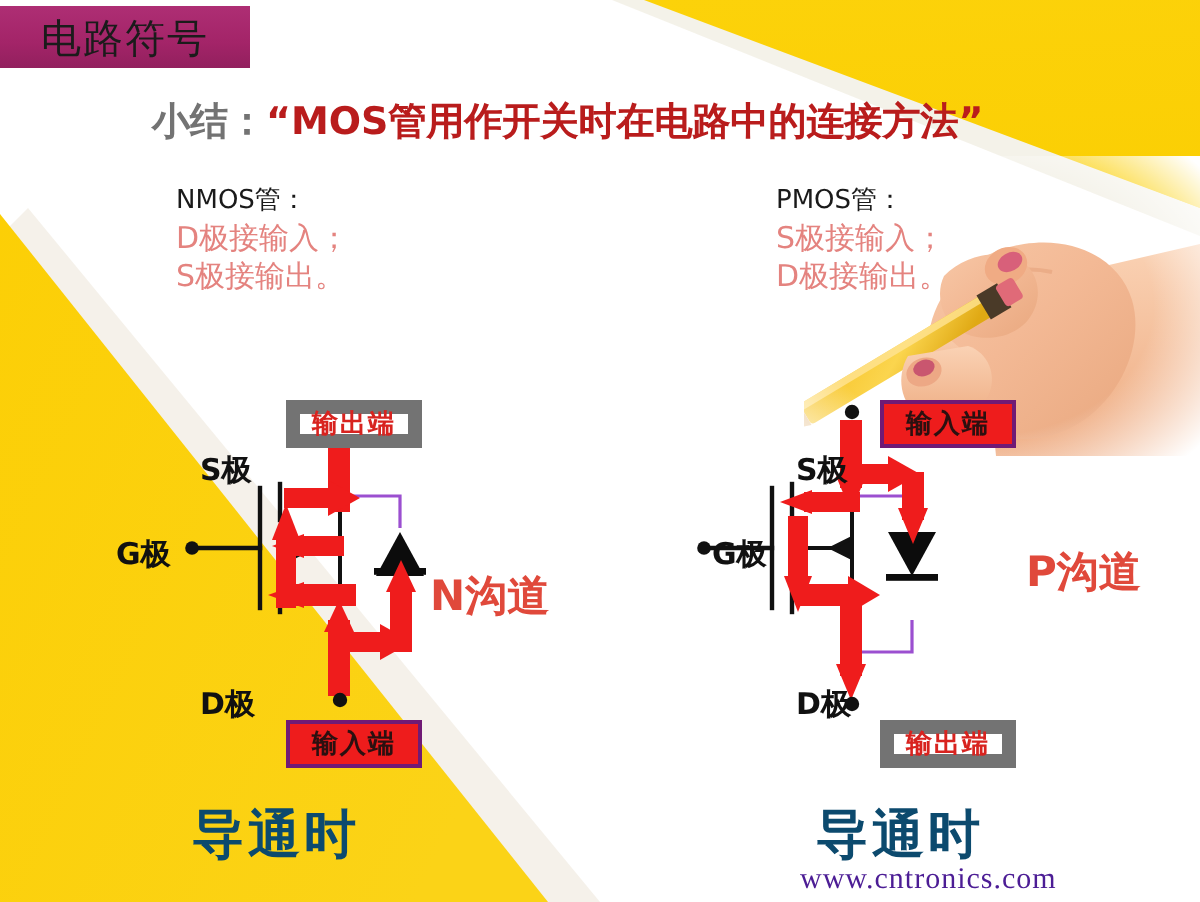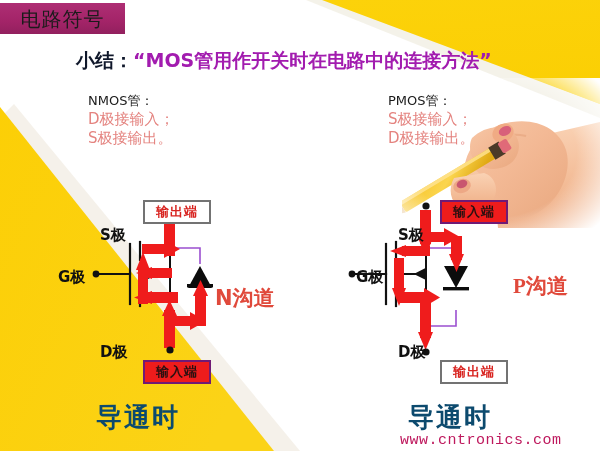--- a/index.html
+++ b/index.html
@@ -31,25 +31,25 @@
     font-size:20px;color:#1b1b1b;letter-spacing:1px;line-height:1;
   }
 
   
   .title-row{
     position:absolute;left:76px;top:48px;width:460px;height:28px;
     white-space:nowrap;
   }
   .title-row .t-black{
     font-family:"DejaVu Sans","Liberation Sans",sans-serif;
-    font-weight:bold;font-size:19px;color:#0f172a;
+    font-weight:bold;font-size:19px;color:#737373;
   }
   .title-row .t-red{
     font-family:"DejaVu Sans","Liberation Sans",sans-serif;
-    font-weight:bold;font-size:19px;color:#a21caf;
+    font-weight:bold;font-size:19px;color:#b91c1c;
   }
 
   
   .note{position:absolute;line-height:1.28;white-space:nowrap;}
   .note .hdr{
     font-family:"DejaVu Sans","Liberation Sans",sans-serif;
     font-size:13px;color:#1a1a1a;display:block;
   }
   .note .ln{
     font-family:"DejaVu Sans","Liberation Sans",sans-serif;
@@ -69,28 +69,28 @@
     position:absolute;
     font-family:"DejaVu Serif","Liberation Serif",serif;
     font-weight:bold;font-size:26px;color:#0c4a6e;
     letter-spacing:2px;white-space:nowrap;
   }
   #caption-left{left:96px;top:400px;}
   #caption-right{left:408px;top:400px;}
 
   .watermark{
     position:absolute;left:400px;top:432px;
-    font-family:Liberation Mono, monospace;
-    font-size:15px;color:#be185d;letter-spacing:.5px;white-space:nowrap;
+    font-family:Liberation Serif, serif;
+    font-size:15px;color:#4c1d95;letter-spacing:.5px;white-space:nowrap;
   }
 
   
   .chip-out{
     position:absolute;box-sizing:border-box;
-    background:#ffffff;border:2px solid #737373;
+    background:#ffffff;border:7px solid #737373;
     display:flex;align-items:center;justify-content:center;
   }
   .chip-out span{
     font-family:"DejaVu Serif","Liberation Serif",serif;
     font-weight:bold;font-size:13px;color:#d8231f;letter-spacing:1px;
   }
   .chip-in{
     position:absolute;box-sizing:border-box;
     background:#ee1c1c;border:2px solid #701a75;
     display:flex;align-items:center;justify-content:center;
@@ -115,21 +115,21 @@
   #pin-p-s{left:398px;top:226px;}
   #pin-p-g{left:356px;top:268px;}
   #pin-p-d{left:398px;top:343px;}
 
   .chan{
     position:absolute;
     font-family:"DejaVu Sans","Liberation Sans",sans-serif;
     font-weight:bold;font-size:21px;color:#e0493b;white-space:nowrap;
   }
   #chan-n{left:215px;top:284px;}
-  #chan-p{left:513px;top:272px;font-family:Liberation Serif, serif;}
+  #chan-p{left:513px;top:272px;}
 </style>
 </head>
 <body>
 
 <div class="stage">
 
   <svg class="wedge-svg" viewBox="0 0 600 451">
     <defs>
       <linearGradient id="wgTR" x1="0" y1="0" x2="0.2" y2="1">
         <stop offset="0%" stop-color="#fcd20a"></stop>

